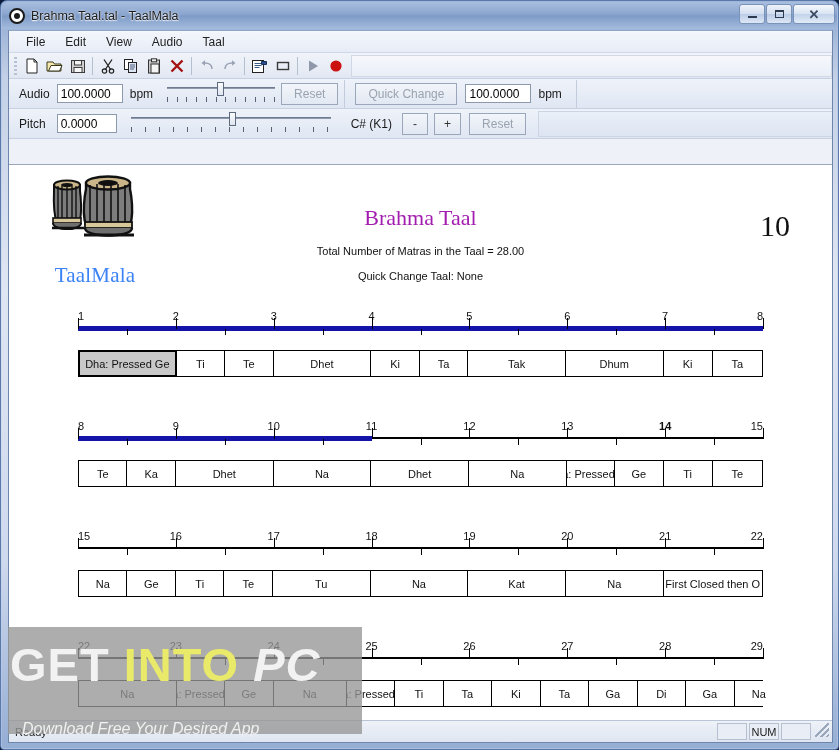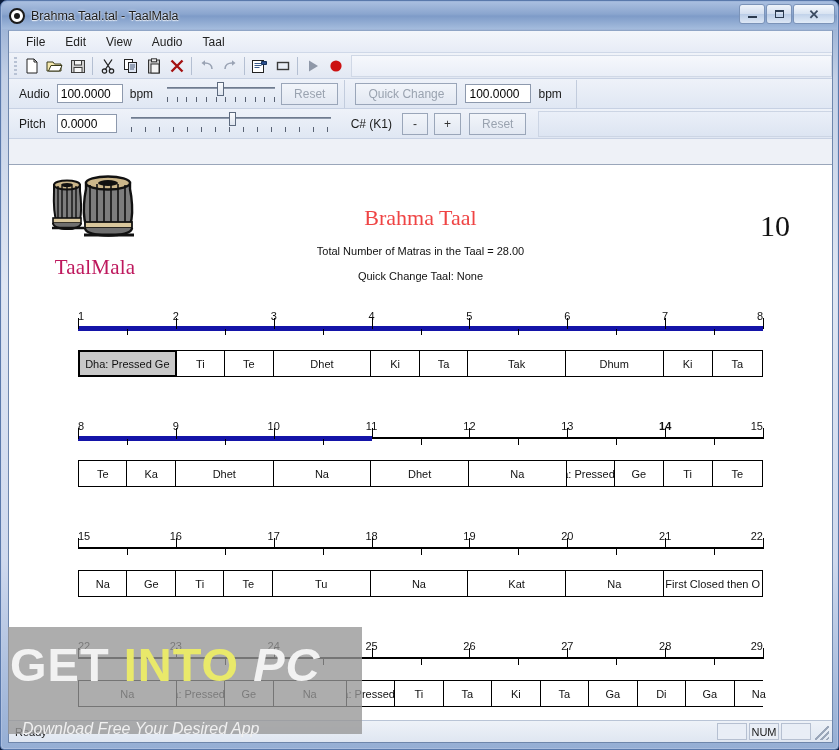--- a/index.html
+++ b/index.html
@@ -190,33 +190,33 @@
     border-top: 1px solid #9aa6ba;
     overflow: hidden;
   }
 
   
   #doc-header { position: relative; height: 145px; }
   #logo-block { position: absolute; left: 26px; top: 10px; width: 120px; text-align: center; }
   #logo-drums { width: 110px; height: 72px; display: block; margin: 0 auto; }
   #logo-name {
     font-family: "Liberation Serif", serif;
-    font-size: 21px; color: #be185d;
-    margin-top: 8px; letter-spacing: .2px;
+    font-size: 21px; color: #3b82f6;
+    margin-top: 16px; letter-spacing: .2px;
   }
   #logo-devanagari {
     font-family: "DejaVu Sans", sans-serif;
     font-size: 17px; color: #c9a227;
     margin-top: 1px; font-weight: bold;
   }
   #doc-title {
     position: absolute; left: 0; right: 0; top: 40px;
     text-align: center;
     font-family: "Liberation Serif", serif;
-    font-size: 22px; color: #ef4444;
+    font-size: 22px; color: #a21caf;
   }
   #doc-sub1 {
     position: absolute; left: 0; right: 0; top: 80px;
     text-align: center; font-size: 11px; color: #111;
   }
   #doc-sub2 {
     position: absolute; left: 0; right: 0; top: 105px;
     text-align: center; font-size: 11px; color: #111;
   }
   #doc-bignum {
@@ -312,21 +312,21 @@
   #status-bar {
     position: absolute;
     left: 0; bottom: 0;
     width: 823px; height: 22px;
     background: linear-gradient(180deg,#eef2f8 0%, #dfe6f1 100%);
     border-top: 1px solid #b9c4d6;
     display: flex; align-items: center;
     z-index: 30;
   }
   #status-text { font-size: 11px; color: #1a1a1a; margin-left: 6px; }
-  #status-panes { margin-left: auto; display: flex; align-items: flex-end; }
+  #status-panes { margin-left: auto; display: flex; align-items: flex-start; }
   .status-pane {
     width: 30px; height: 17px; margin-right: 2px;
     border: 1px solid #b6c0d1;
     background: #e9eef6;
     font-size: 11px; color: #1a1a1a;
     display: flex; align-items: center; justify-content: center;
   }
   #grip {
     width: 14px; height: 14px; margin-right: 3px; margin-left: 2px;
     background:

